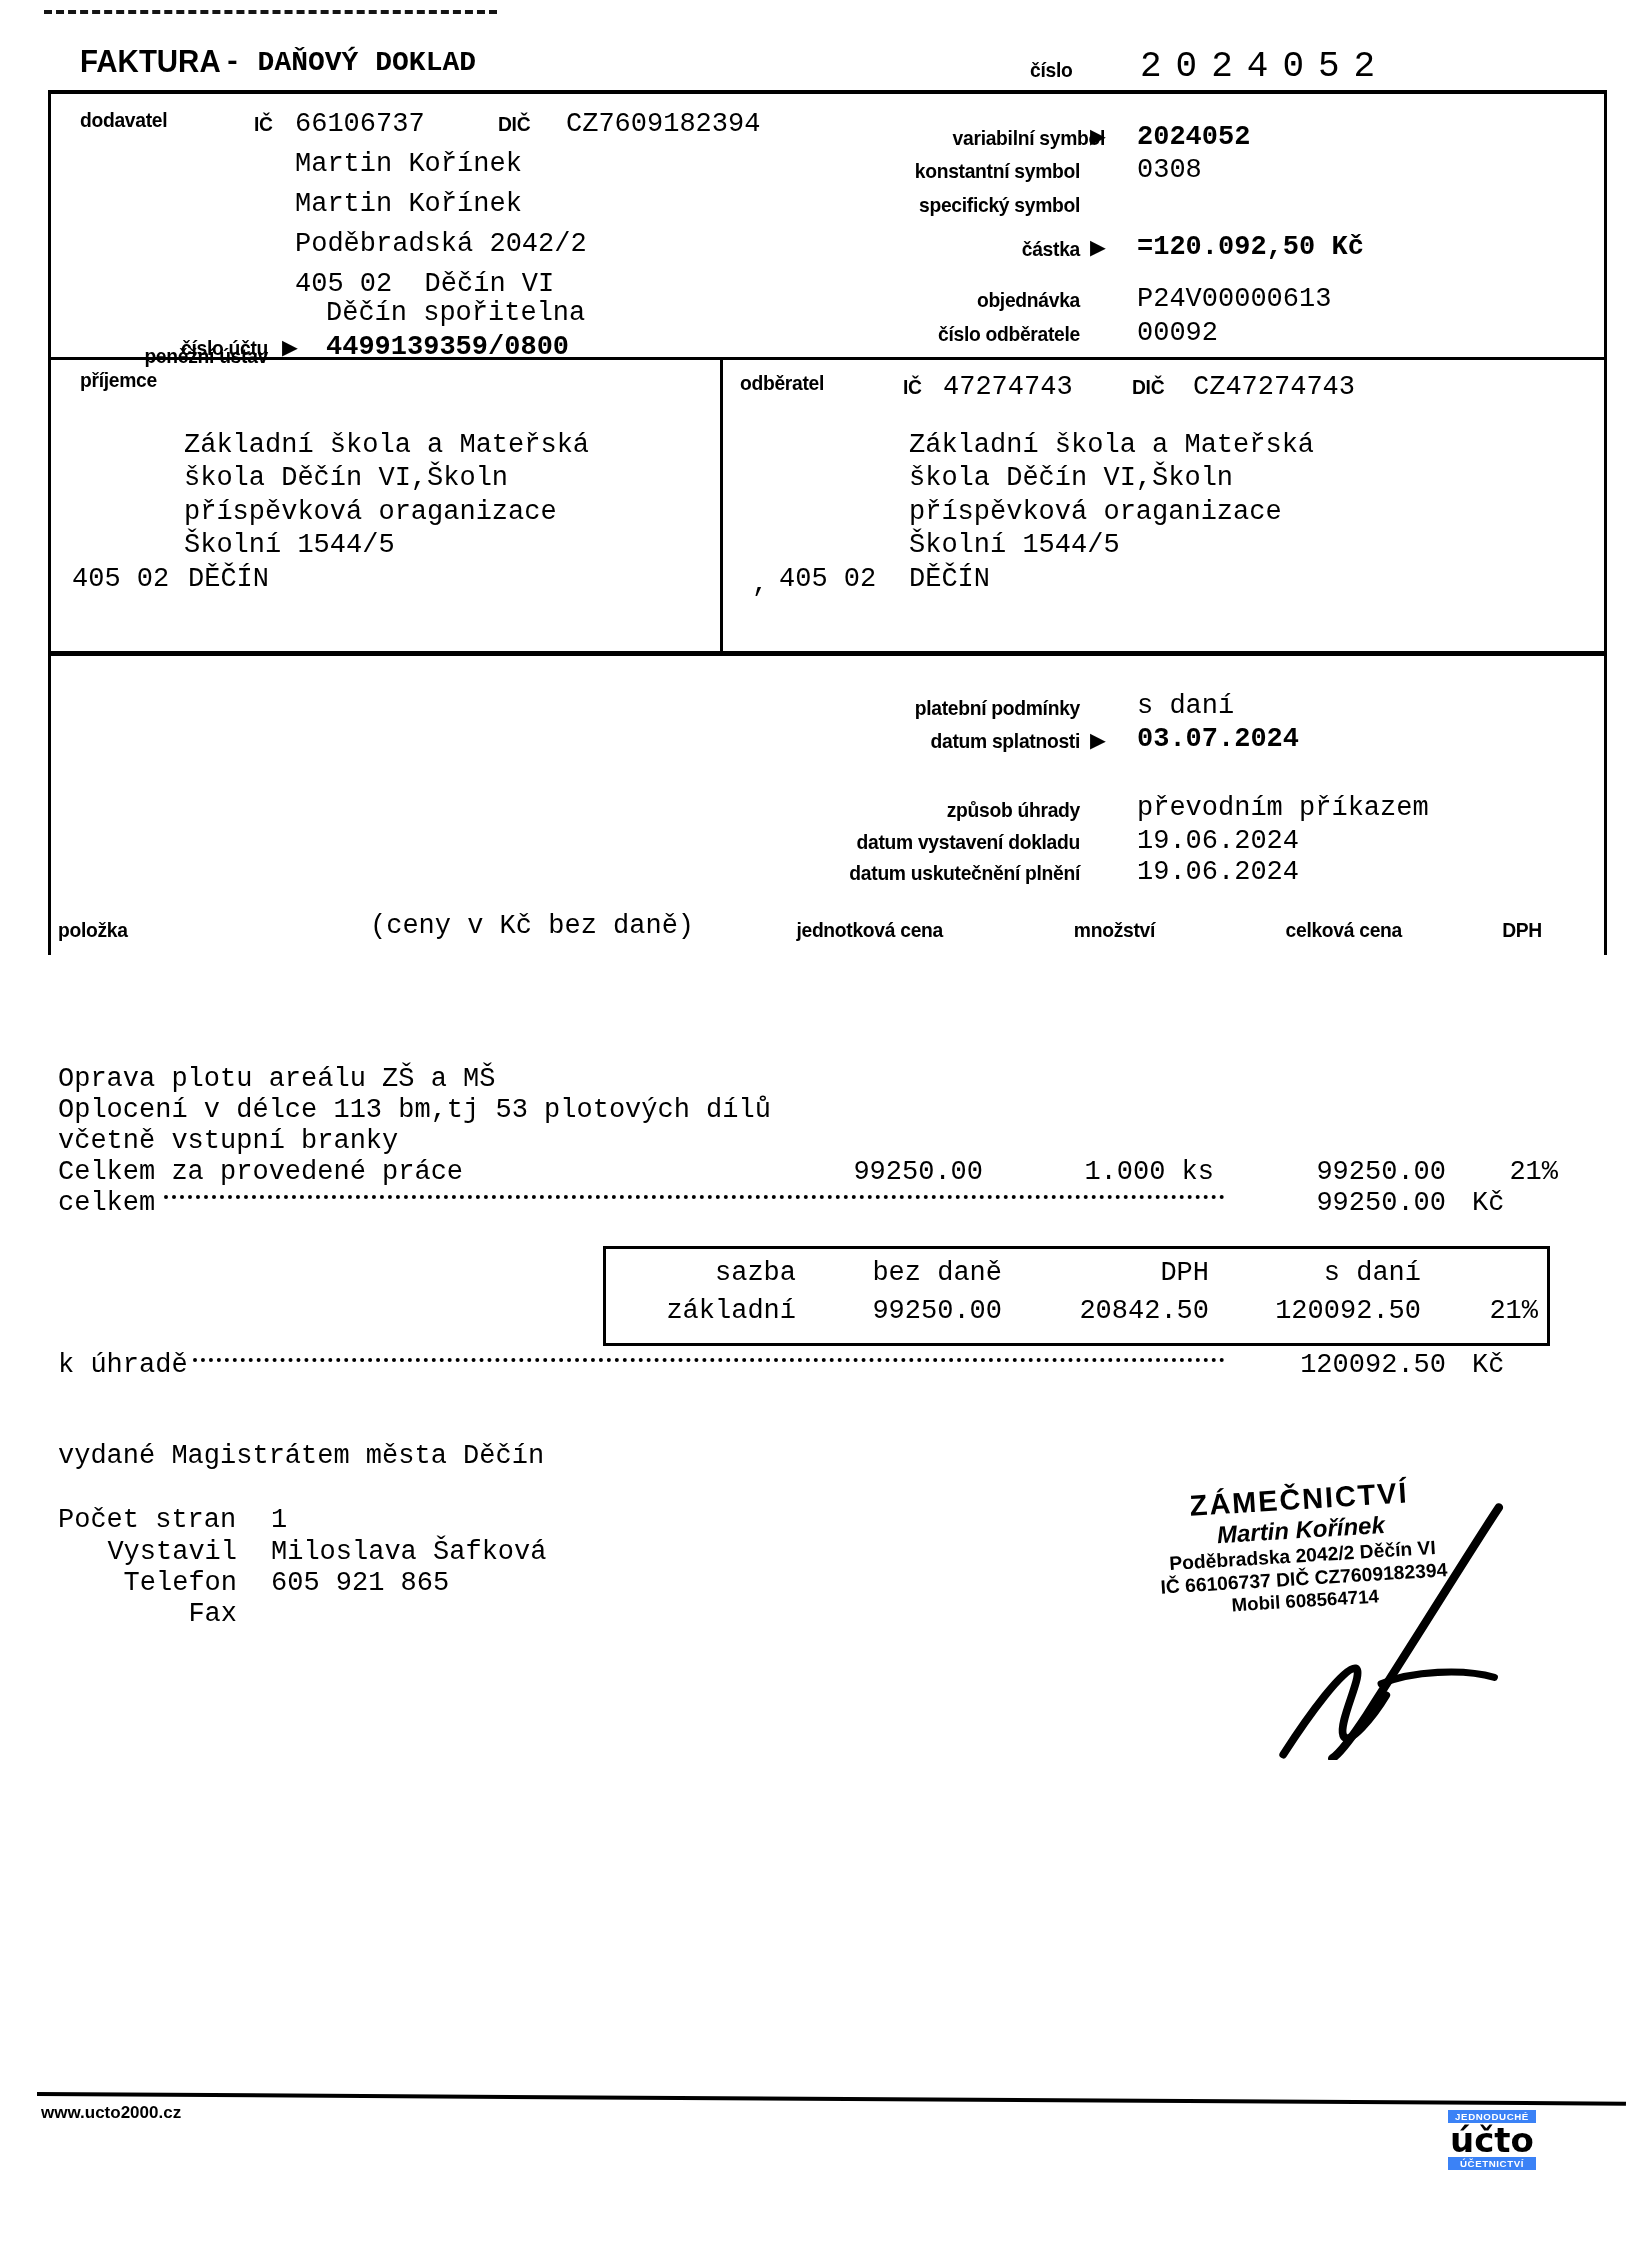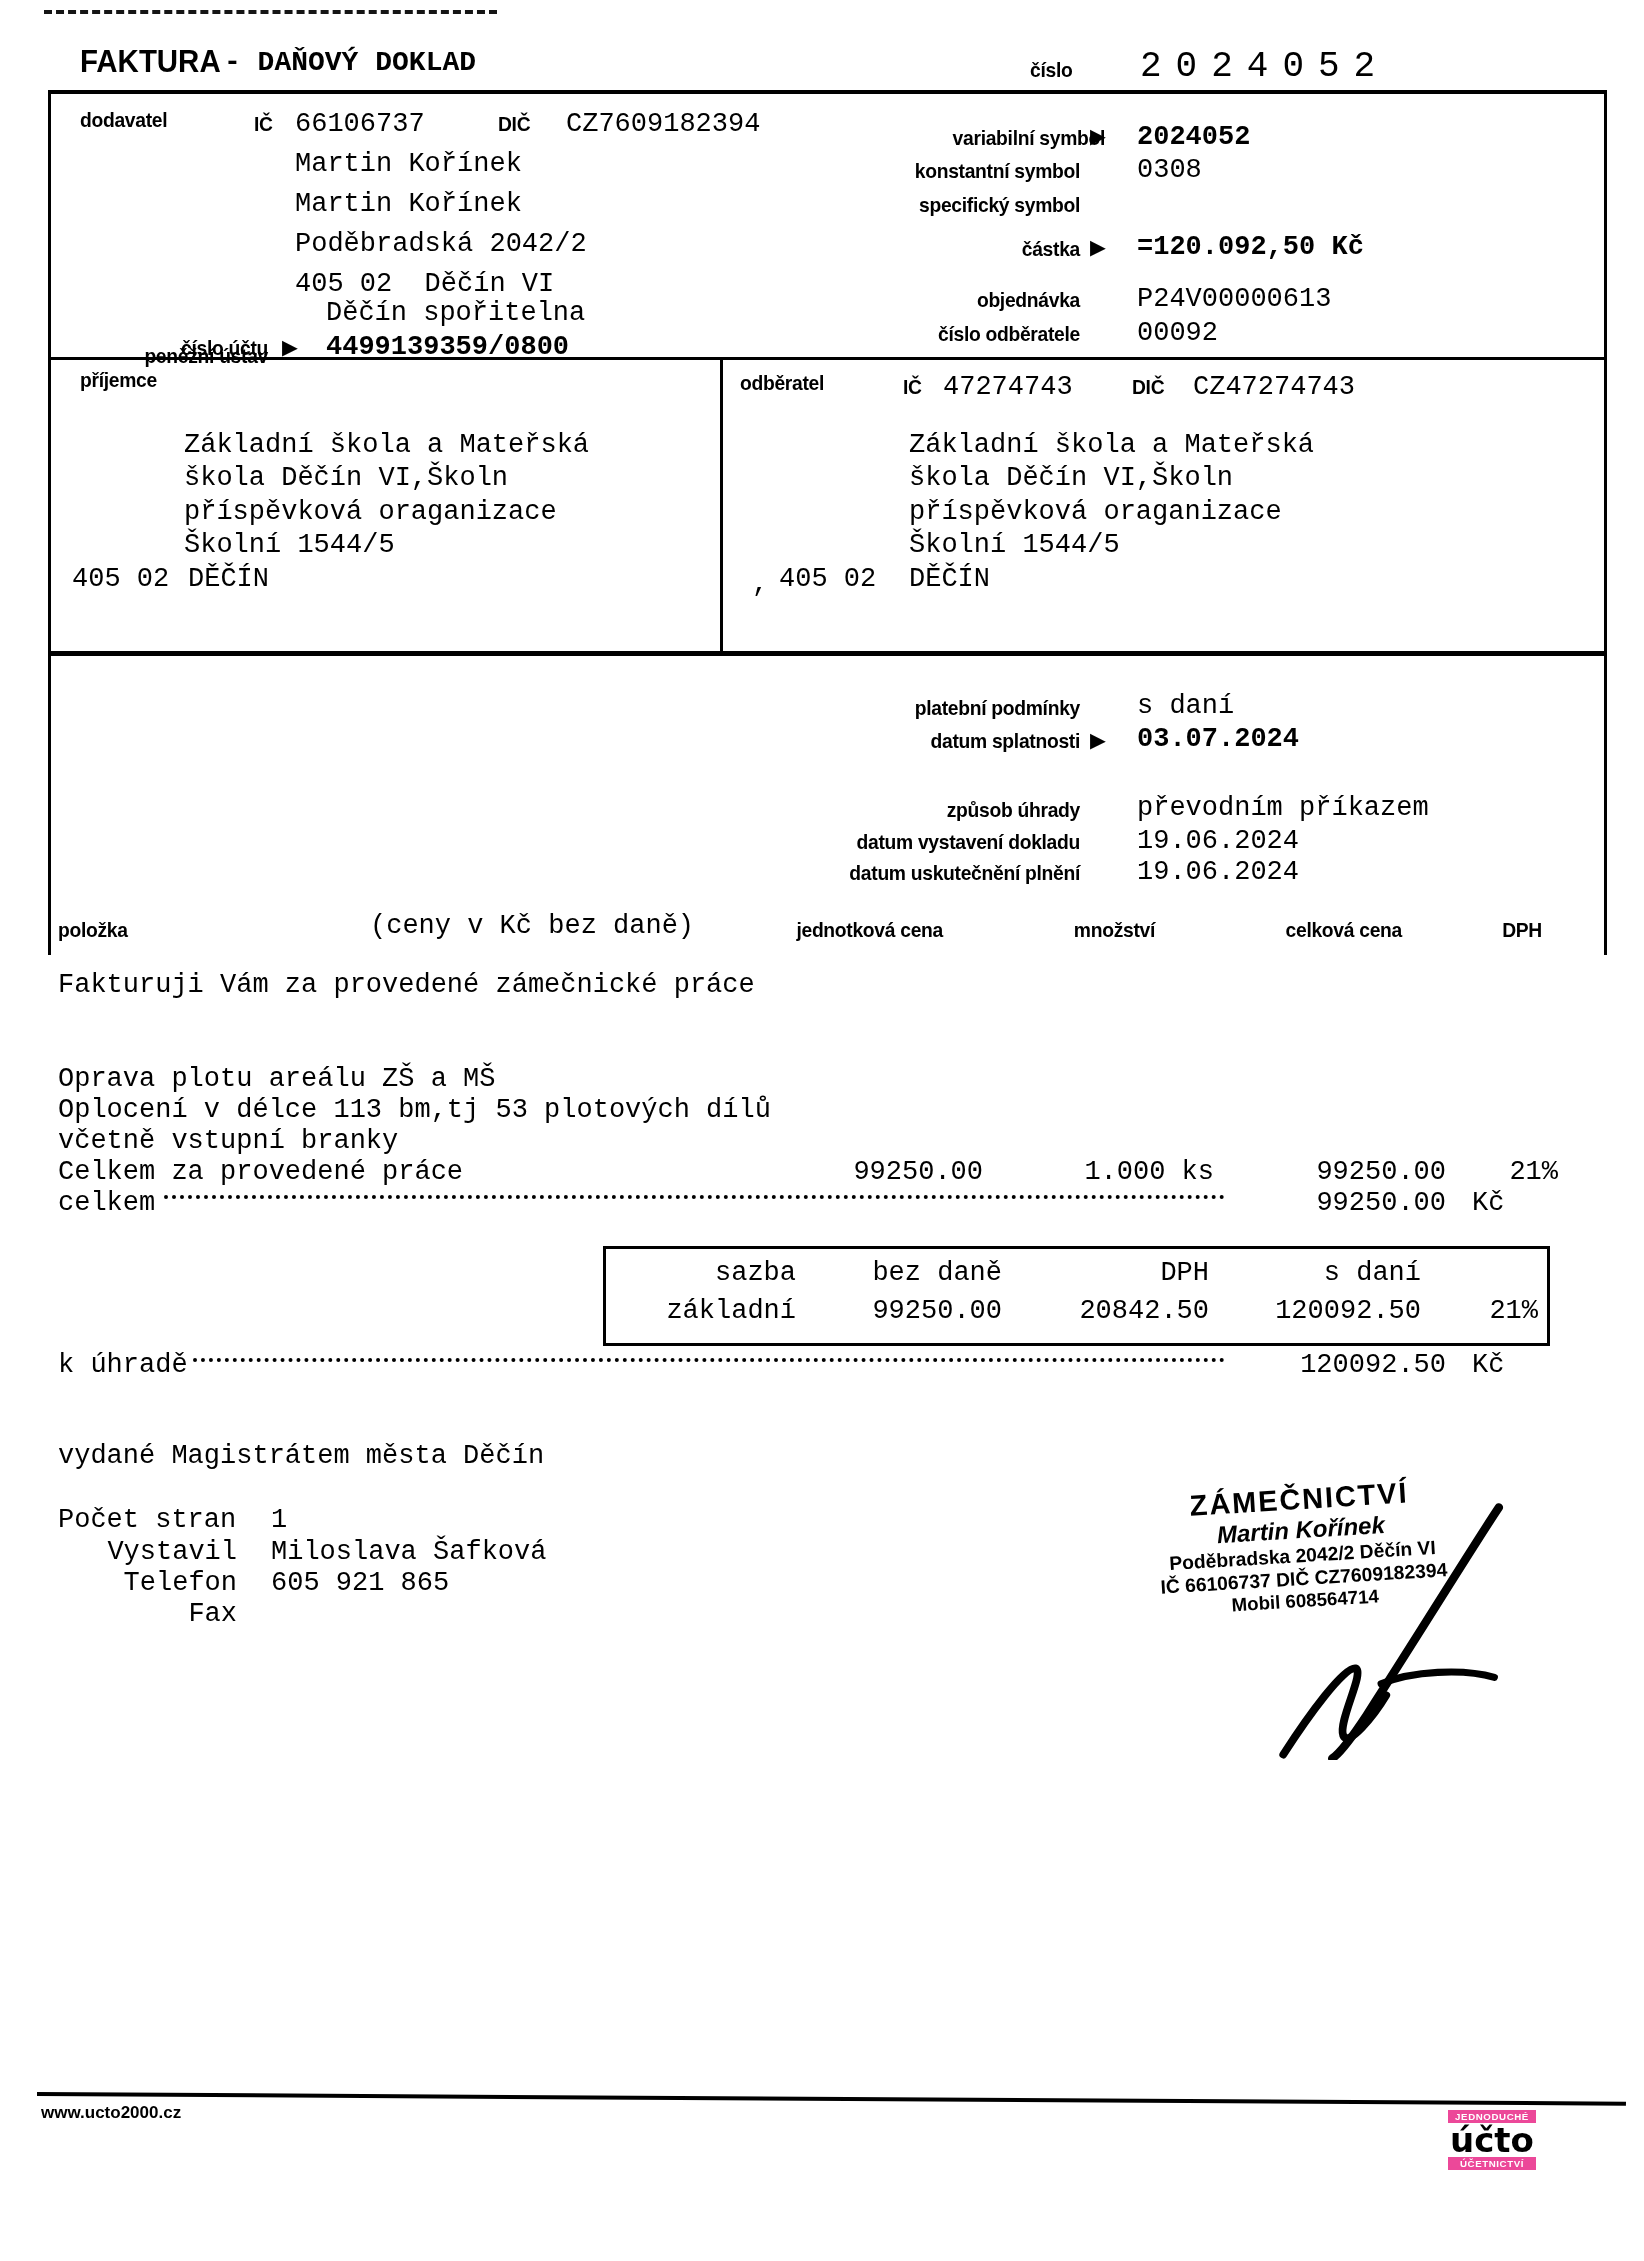--- a/index.html
+++ b/index.html
@@ -18,21 +18,21 @@
   .dots{position:absolute;border-bottom:4.5px dotted #000;height:23px;}
   .arrow{font-family:"DejaVu Sans",sans-serif;font-size:20.6px;line-height:1;}
   .taxbox{position:absolute;border:3.2px solid #000;}
   .cellr{position:absolute;text-align:right;white-space:pre;}
   .stamp{position:absolute;text-align:center;transform:rotate(-3.5deg);color:#000;}
   .stamp .s1{font-family:"Liberation Sans",sans-serif;font-weight:bold;font-size:29px;letter-spacing:1.9px;line-height:1.15;}
   .stamp .s2{font-family:"Liberation Sans",sans-serif;font-weight:bold;font-style:italic;font-size:24px;line-height:1.15;}
   .stamp .s3{font-family:"Liberation Sans",sans-serif;font-weight:bold;font-size:19.3px;line-height:1.2;}
   .stamp .s5{font-family:"Liberation Sans",sans-serif;font-weight:bold;font-size:18.7px;line-height:1.2;}
   .logo{position:absolute;width:88px;text-align:center;}
-  .logo .bar{background:#ec4899;color:#fff;font-family:"Liberation Sans",sans-serif;font-weight:bold;
+  .logo .bar{background:#3b82f6;color:#fff;font-family:"Liberation Sans",sans-serif;font-weight:bold;
              font-size:9.7px;letter-spacing:0.6px;padding:1.9px 1.3px;line-height:1;}
   .logo .main{font-family:"DejaVu Sans",sans-serif;font-weight:bold;font-size:34px;line-height:0.95;margin:0.6px 0;}
   .url{font-family:"Liberation Sans",sans-serif;font-weight:bold;font-size:17px;}
   .faktura{font-family:"Liberation Sans",sans-serif;font-weight:bold;font-size:32px;letter-spacing:0px;transform:scaleX(0.92);transform-origin:left;}
   .bignum{font-family:"Liberation Mono",monospace;font-size:36px;letter-spacing:14px;}
 </style>
 </head>
 <body>
 
 <div class="page">
@@ -114,21 +114,20 @@
   <div class="abs l lr" style="left:771px;top:864px;width:309px;">datum uskutečnění plnění</div>
   <div class="abs t" style="left:1137px;top:858px;">19.06.2024</div>
 
   <div class="abs l" style="left:58px;top:921px;">položka</div>
   <div class="abs t" style="left:370px;top:912px;">(ceny v Kč bez daně)</div>
   <div class="abs l lr" style="left:748px;top:921px;width:195px;">jednotková cena</div>
   <div class="abs l lr" style="left:1026px;top:921px;width:129px;">množství</div>
   <div class="abs l lr" style="left:1215px;top:921px;width:187px;">celková cena</div>
   <div class="abs l lr" style="left:1478px;top:921px;width:64px;">DPH</div>
 
-  <div class="abs t" style="left:58px;top:971px;">Fakturuji Vám za provedené zámečnické práce</div>
   <div class="abs t" style="left:58px;top:1065px;">Oprava plotu areálu ZŠ a MŠ</div>
   <div class="abs t" style="left:58px;top:1096px;">Oplocení v délce 113 bm,tj 53 plotových dílů</div>
   <div class="abs t" style="left:58px;top:1127px;">včetně vstupní branky</div>
 
   <div>
     <div class="abs t" style="left:58px;top:1158px;">Celkem za provedené práce</div>
     <div class="cellr t" style="left:790px;top:1158px;width:193px;">99250.00</div>
     <div class="cellr t" style="left:1021px;top:1158px;width:193px;">1.000 ks</div>
     <div class="cellr t" style="left:1253px;top:1158px;width:193px;">99250.00</div>
     <div class="cellr t" style="left:1461px;top:1158px;width:97px;">21%</div>

